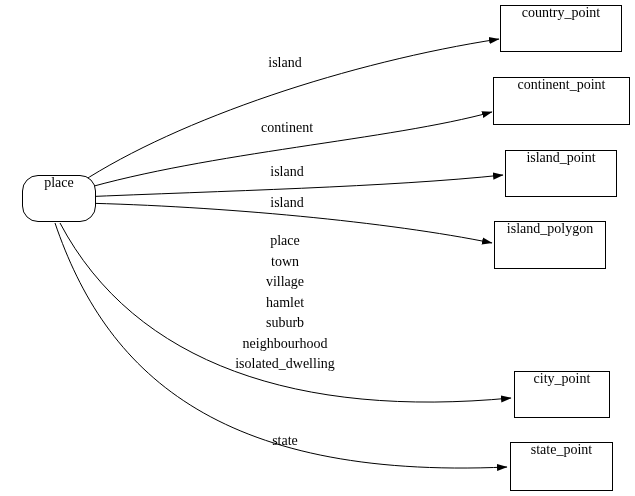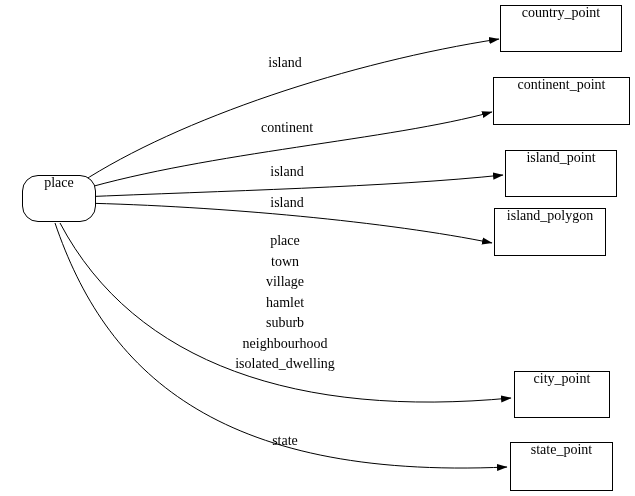--- a/index.html
+++ b/index.html
@@ -41,21 +41,21 @@
     font-size: 14px;
     line-height: 20.5px;
     text-align: center;
     white-space: pre-line;
   }
   
   .n-place           { left: 22px;   top: 175px; width: 74px;  height: 47px; border-radius: 16px; }
   .n-country-point   { left: 500px; top: 5px;   width: 122px; height: 47px; }
   .n-continent-point { left: 493px; top: 77px;  width: 137px; height: 48px; }
   .n-island-point    { left: 505px; top: 150px; width: 112px; height: 47px; }
-  .n-island-polygon  { left: 494px; top: 208px; width: 112px; height: 48px; }
+  .n-island-polygon  { left: 494px; top: 221px; width: 112px; height: 48px; }
   .n-city-point      { left: 514px; top: 371px; width: 96px;  height: 47px; }
   .n-state-point     { left: 510px; top: 442px; width: 103px; height: 49px; }
   
   .l-country   { left: 285px; top: 63px;  }
   .l-continent { left: 287px; top: 128px; text-align: center; }
   .l-island1   { left: 287px; top: 172px; }
   .l-island2   { left: 287px; top: 203px; }
   .l-city      { left: 285px; top: 303px; }
   .l-state     { left: 285px; top: 421px; margin-top: 20px; }
 </style>

